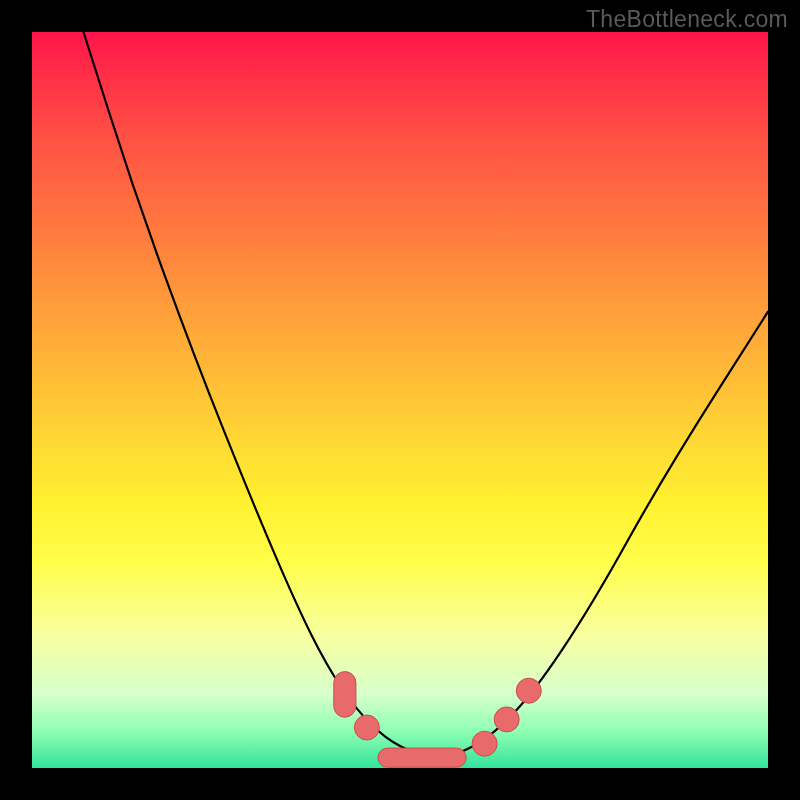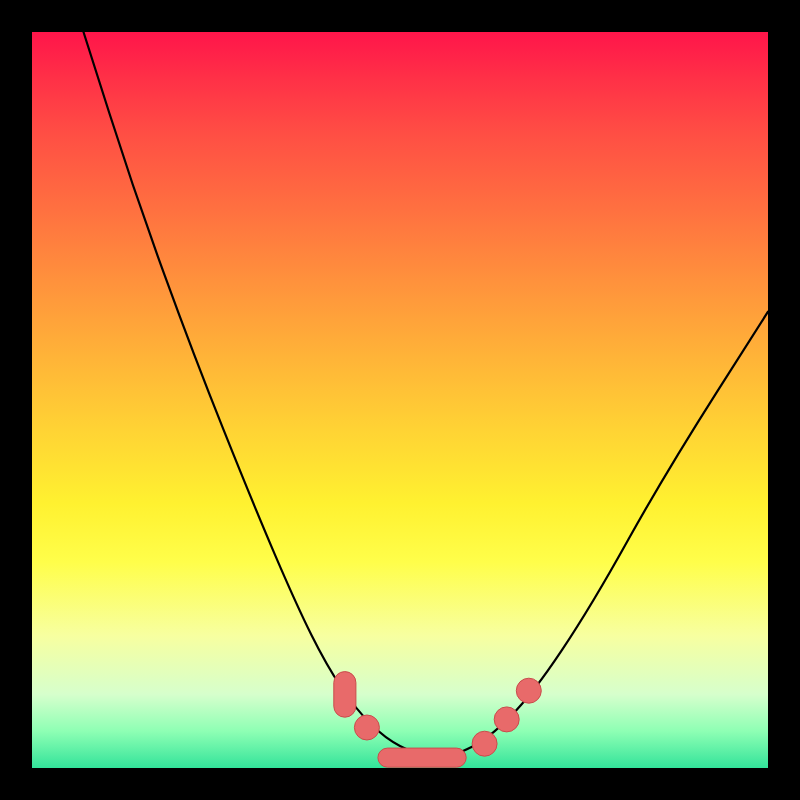--- a/index.html
+++ b/index.html
@@ -74,20 +74,21 @@
   .pill {
     fill: #e86a6a;
     stroke: #c94c4c;
     stroke-width: 1;
   }
 </style>
 </head>
 <body>
 
 <div class="stage">
+  <div class="watermark">TheBottleneck.com</div>
 
   <div class="plot-area">
     <svg class="overlay" viewBox="0 0 736 736" preserveAspectRatio="none">
       <path id="curve-path" class="curve" d="M 51.5 0.0 Q 51.5 0.0 77.3 81.0 Q 103.0 161.9 132.5 242.9 Q 161.9 323.8 191.4 397.4 Q 220.8 471.0 242.9 522.6 Q 265.0 574.1 279.7 603.5 Q 294.4 633.0 309.1 655.0 Q 323.8 677.1 338.6 691.8 Q 353.3 706.6 368.0 713.9 Q 382.7 721.3 393.8 725.0 Q 404.8 728.6 415.8 725.0 Q 426.9 721.3 441.6 713.9 Q 456.3 706.6 478.4 684.5 Q 500.5 662.4 529.9 618.2 Q 559.4 574.1 596.2 507.8 Q 633.0 441.6 684.5 360.6 T 736.0 279.7"></path>
       <g id="markers-group">
           <rect class="pill" x="301.8" y="639.6" width="22.1" height="45.6" rx="11.0" ry="11.0"></rect>
           <circle class="dot" cx="334.9" cy="695.5" r="12.5"></circle>
           <rect class="pill" x="345.9" y="716.1" width="88.3" height="19.1" rx="9.6" ry="9.6"></rect>
           <circle class="dot" cx="452.6" cy="711.7" r="12.5"></circle>
           <circle class="dot" cx="474.7" cy="687.4" r="12.5"></circle>

